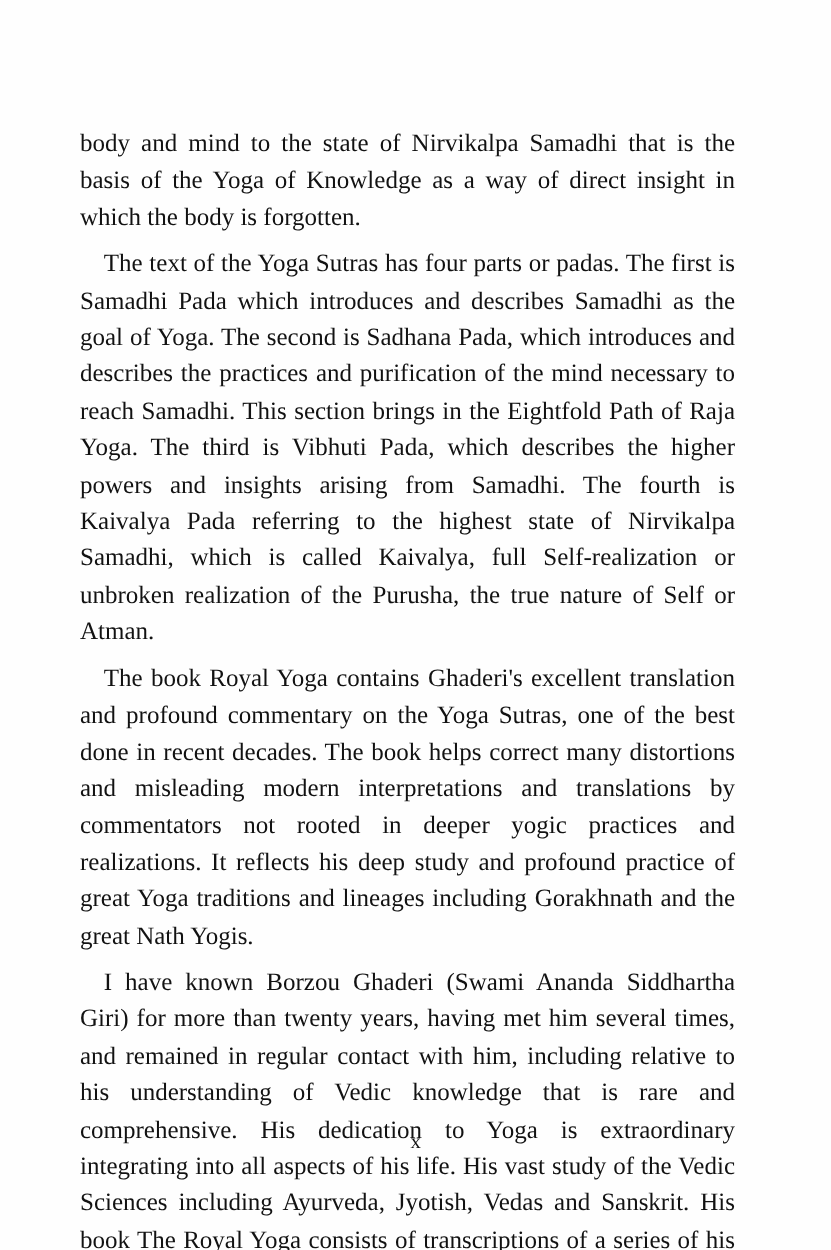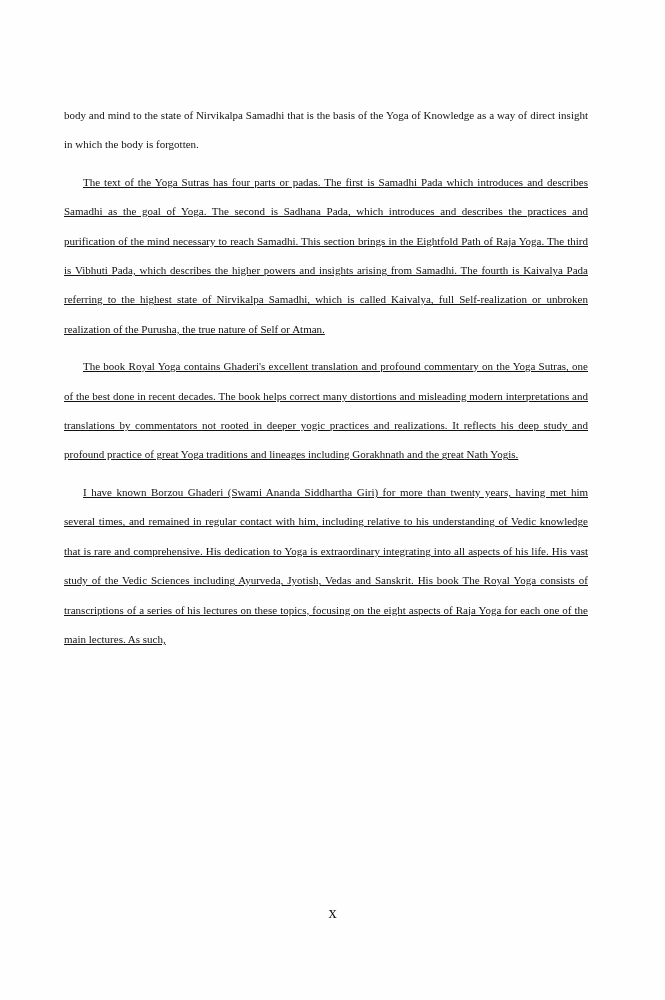--- a/index.html
+++ b/index.html
@@ -25,31 +25,30 @@
 
   .text-column {
     position: absolute;
     left: 64px;
     top: 101px;
     width: 524px;
   }
 
   .para {
     margin: 0;
-    font-size: 11px;
+    font-size: 20px;
     line-height: 29.4px;
     text-align: justify;
     text-justify: inter-word;
     color: #121212;
     -webkit-font-smoothing: antialiased;
   }
 
   .para + .para {
     margin-top: 8px;
-    text-decoration: underline;
   }
 
   .para.indented {
     text-indent: 19px;
   }
 
   
 
   .page-number {
     position: absolute;

